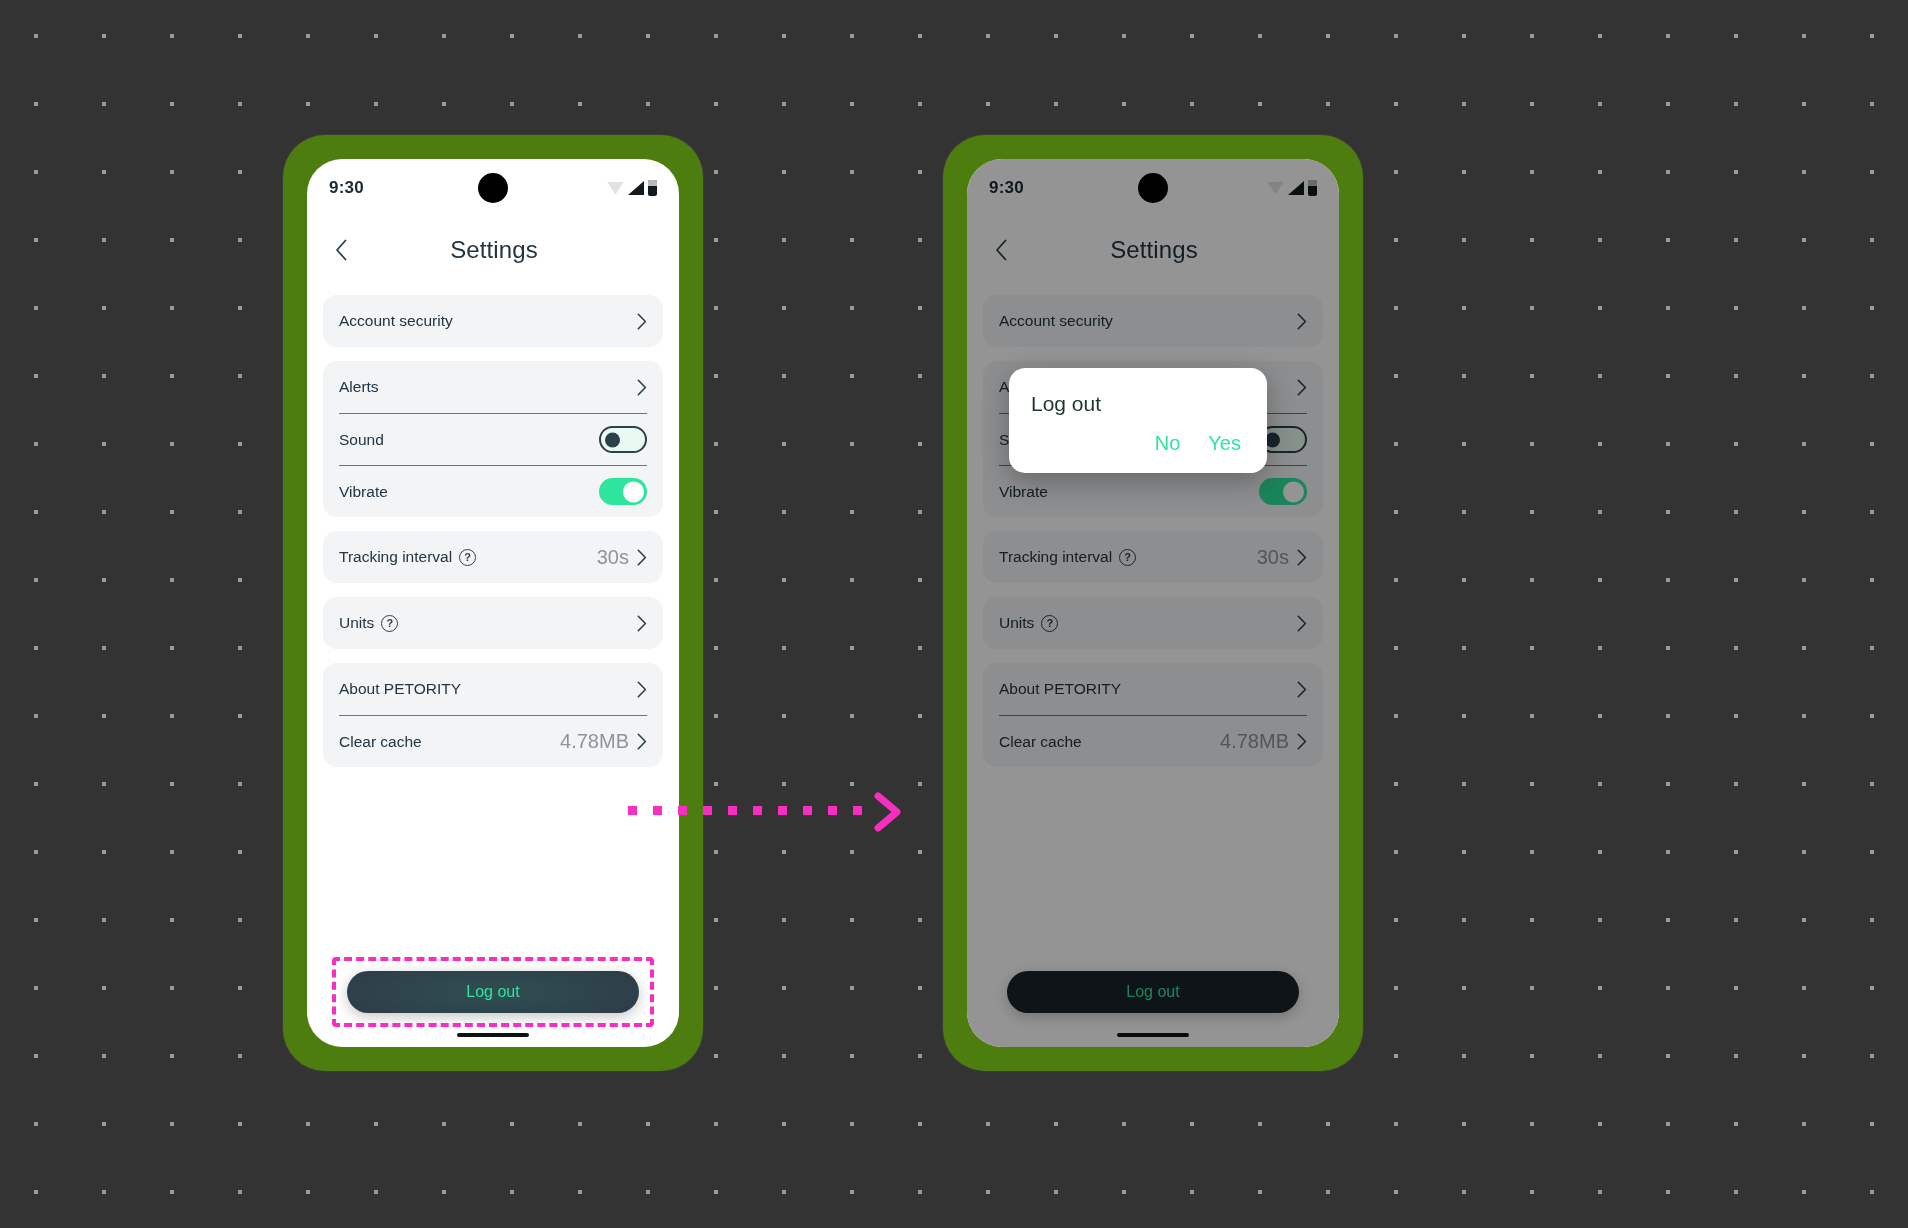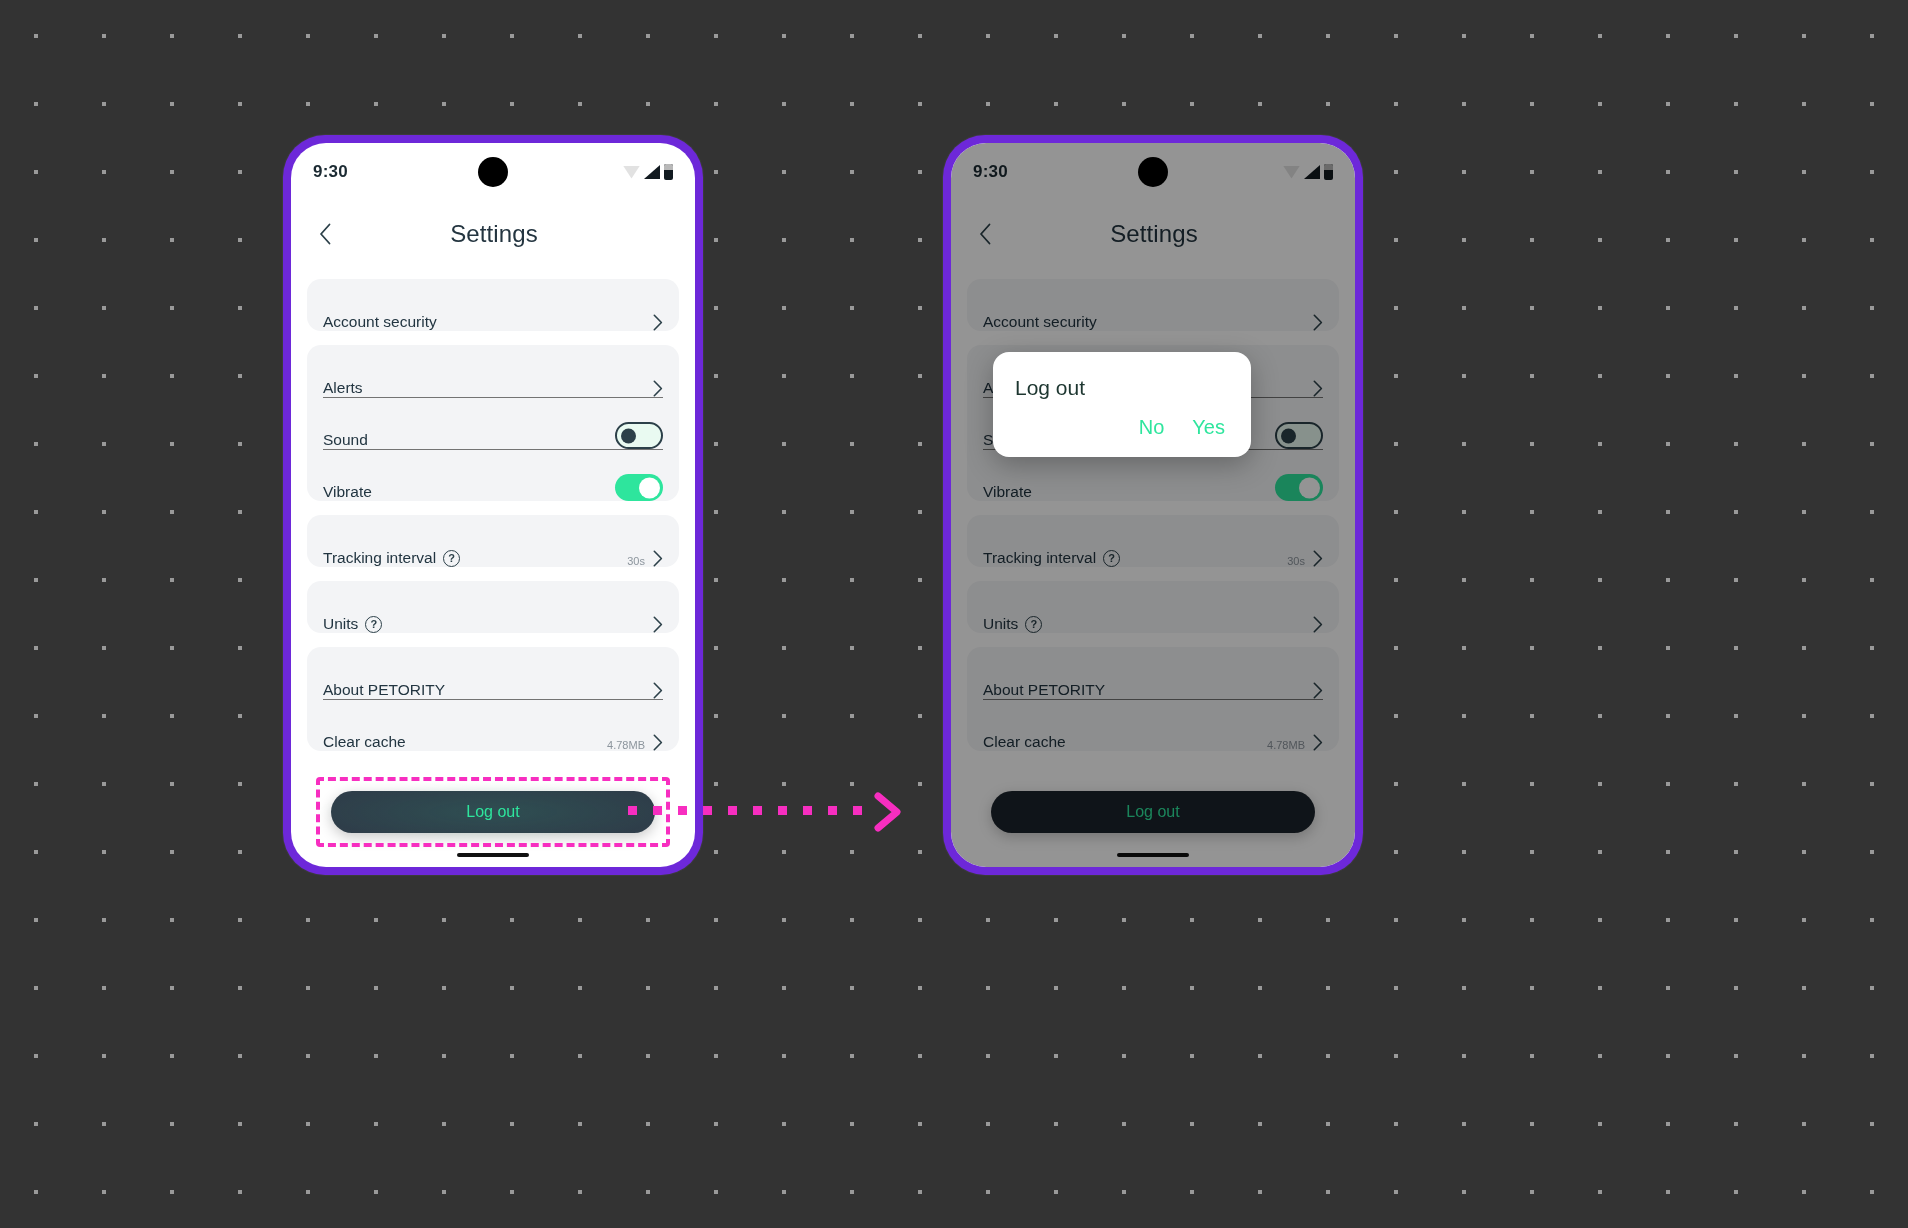--- a/index.html
+++ b/index.html
@@ -16,24 +16,24 @@
     background-image: radial-gradient(circle, #9a9a9a 2.2px, transparent 2.3px);
     background-size: 68px 68px;
     background-position: 2px 2px;
     position: relative;
   }
 
   
   .phone {
     position: absolute;
     width: 420px;
-    height: 740px;
-    background: #6d28d9;
+    height: 936px;
+    background: #4d7c0f;
     border-radius: 42px;
-    padding: 8px;
+    padding: 24px;
     box-shadow: 0 0 0 1px #3b3b3b;
   }
   .phone-screen {
     position: relative;
     width: 100%;
     height: 100%;
     background: #ffffff;
     border-radius: 35px;
     overflow: hidden;
     display: flex;
@@ -142,21 +142,21 @@
   }
   .card {
     background: #f3f4f6;
     border-radius: 14px;
     margin-bottom: 14px;
     padding: 0 16px;
   }
   .row {
     height: 52px;
     display: flex;
-    align-items: flex-end;
+    align-items: center;
     position: relative;
   }
   .row + .row { border-top: 1px solid #737373; }
   .row-label {
     font-size: 15.5px;
     color: #223541;
     white-space: nowrap;
   }
   .help-badge {
     width: 17px; height: 17px;
@@ -165,21 +165,21 @@
     margin-left: 7px;
     font-size: 11px;
     line-height: 14px;
     text-align: center;
     color: #2c4049;
     font-weight: bold;
     flex: 0 0 17px;
   }
   .row-value {
     margin-left: auto;
-    font-size: 11px;
+    font-size: 20px;
     color: #8c959d;
     margin-right: 8px;
   }
   .row-chevron {
     margin-left: auto;
     display: flex;
     align-items: center;
   }
   .row-value + .row-chevron { margin-left: 0; }
 

